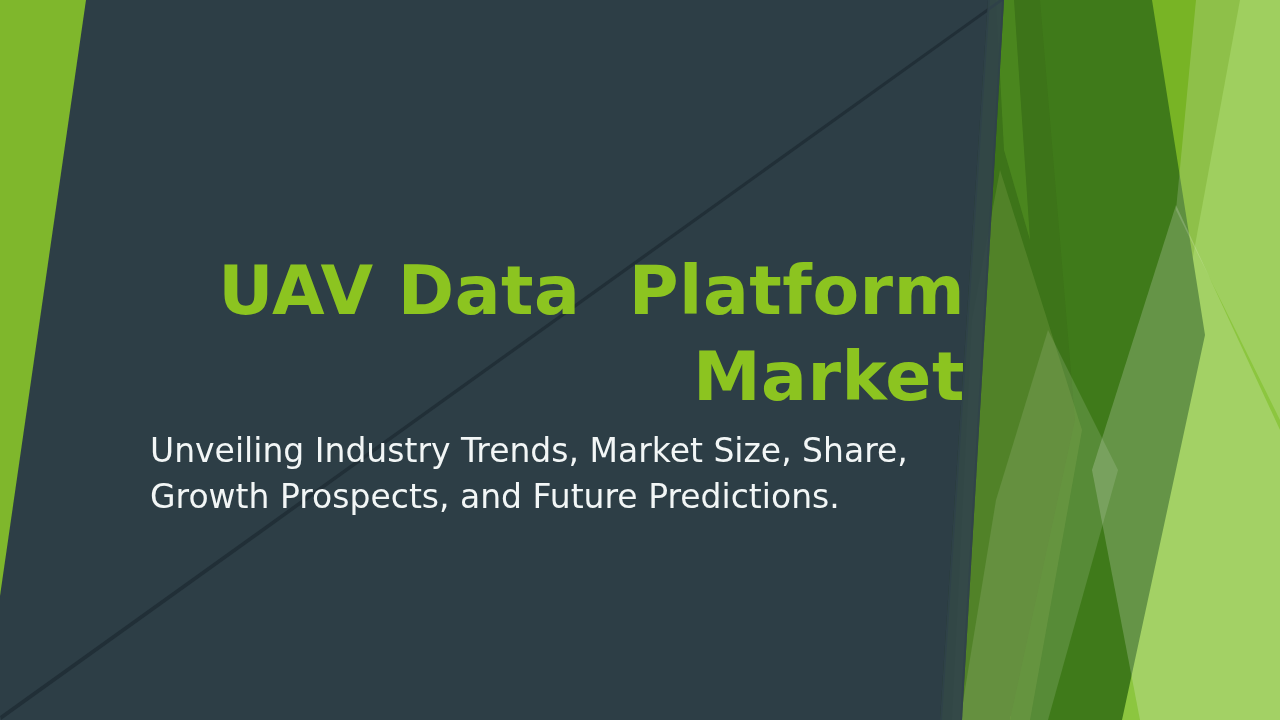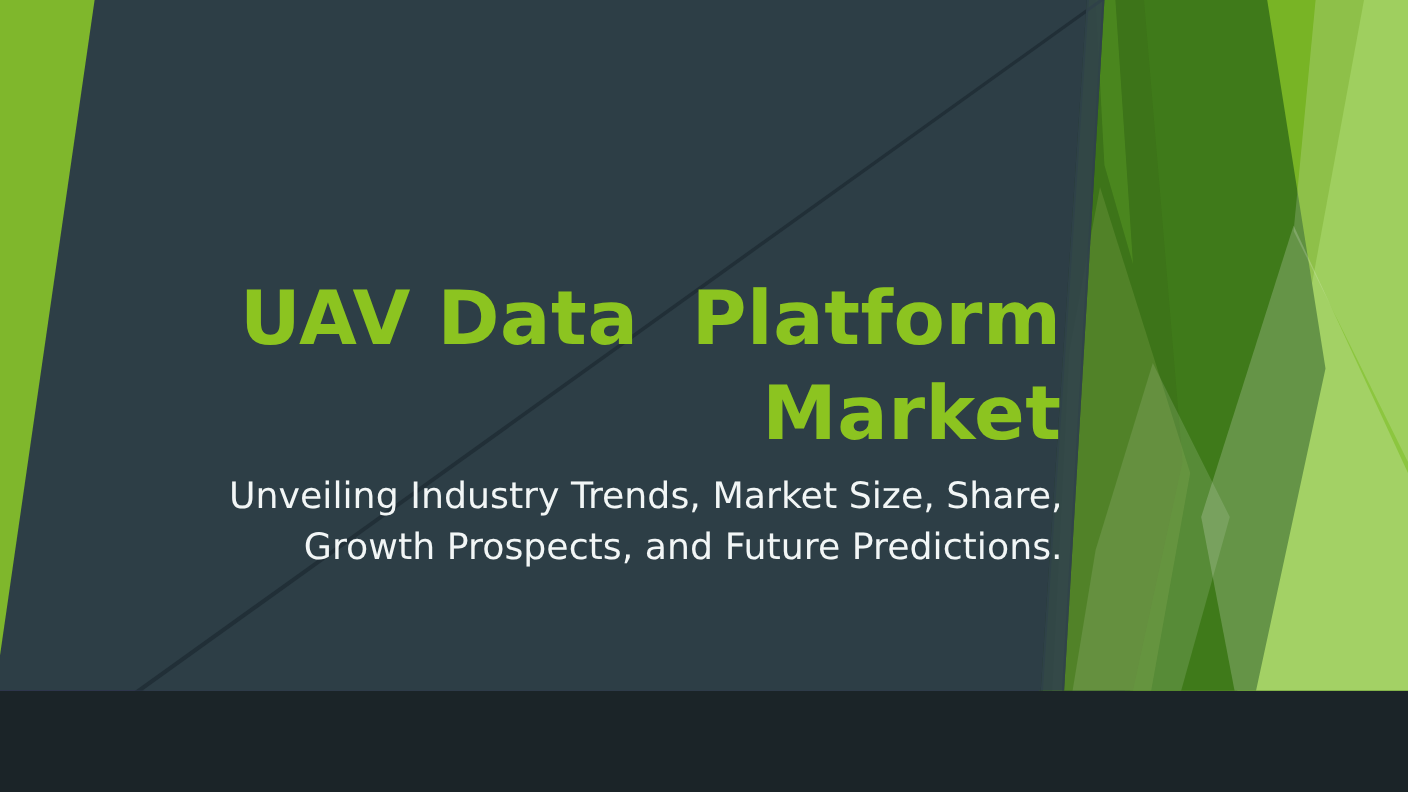--- a/index.html
+++ b/index.html
@@ -7,21 +7,21 @@
     margin: 0;
     padding: 0;
     background: #1b2428;
   }
   body {
     font-family: "DejaVu Sans", sans-serif;
   }
   .slide {
     position: relative;
     width: 1280px;
-    height: 628px;
+    height: 720px;
     overflow: hidden;
     background: #4c1d95;
   }
   .slide-bg {
     position: absolute;
     inset: 0;
     width: 1280px;
     height: 720px;
     display: block;
   }
@@ -48,21 +48,21 @@
     line-height: 86px;
     letter-spacing: 0.5px;
     color: #8cc420;
     white-space: pre-wrap;
   }
   .subtitle-block {
     position: absolute;
     left: 150px;
     top: 428px;
     width: 816px;
-    text-align: right;
+    text-align: left;
   }
   .slide-subtitle {
     margin: 0;
     font-family: "DejaVu Sans", sans-serif;
     font-weight: normal;
     font-size: 33px;
     line-height: 46px;
     color: #f2f6f6;
     white-space: pre-wrap;
   }

